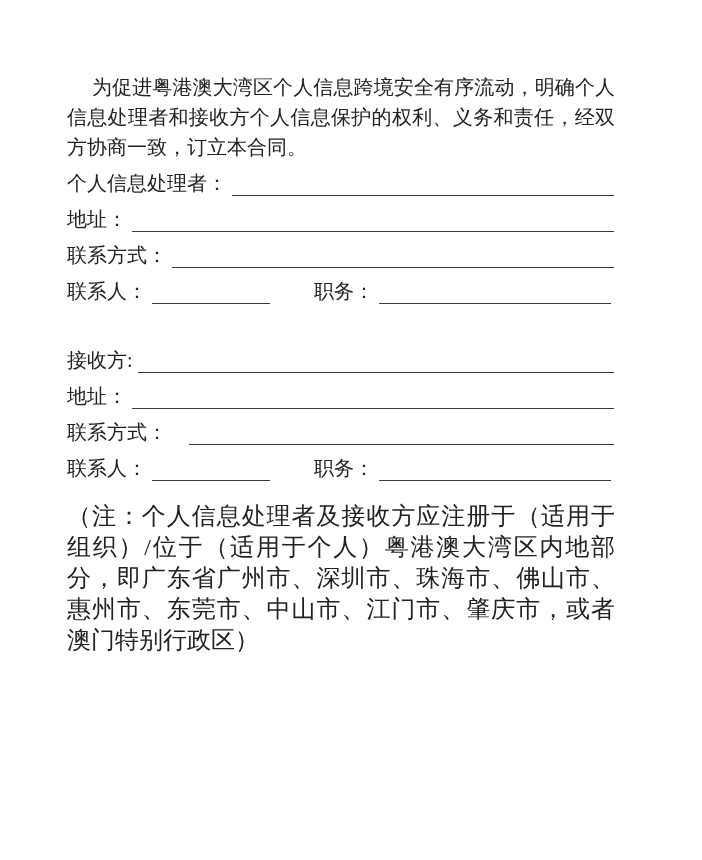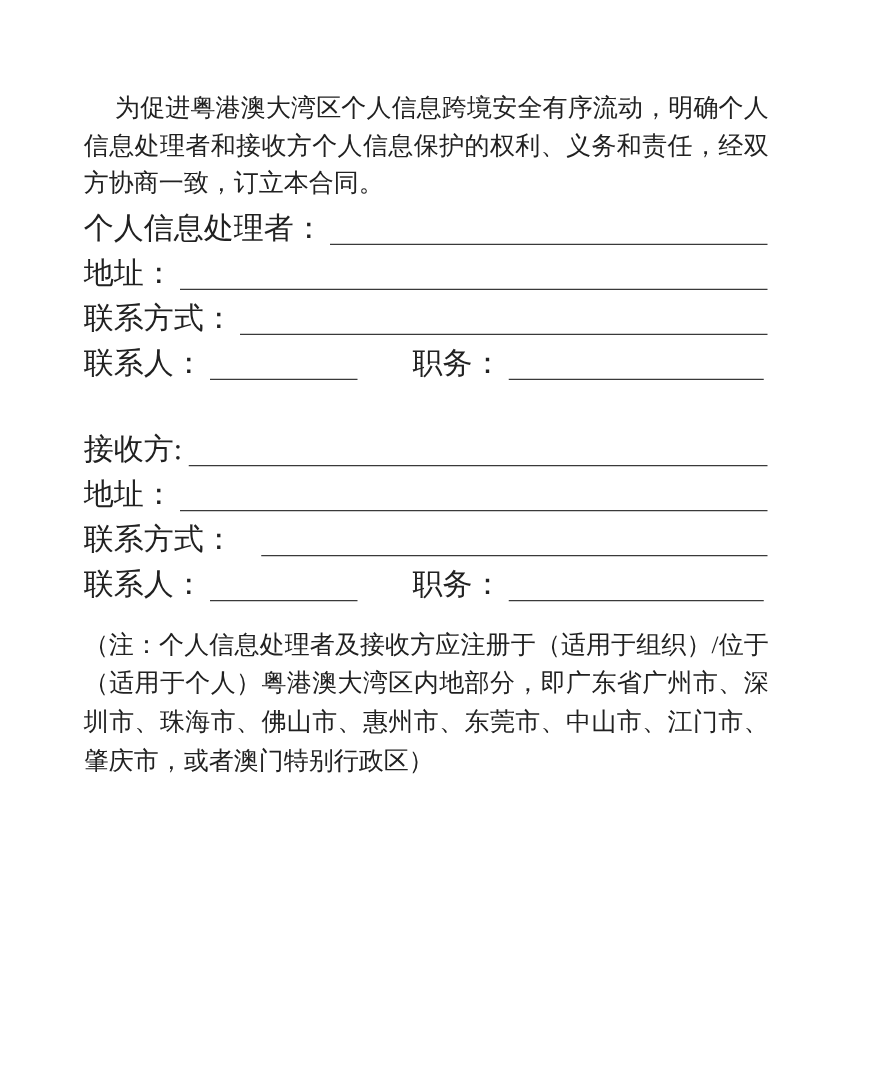--- a/index.html
+++ b/index.html
@@ -26,21 +26,21 @@
   .form-section {
     position: absolute;
     left: 67px;
     width: 547px;
   }
   .section-processor { top: 165px; }
   .section-recipient { top: 342px; }
   .form-row {
     display: flex;
     height: 36px;
-    font-size: 24px;
+    font-size: 20px;
   }
   .form-row .label {
     line-height: 36px;
     white-space: pre;
   }
   .fill {
     flex: 1 1 auto;
     margin-left: 5px;
     margin-bottom: 5px;
     border-bottom: 1px solid #3a3a3a;
@@ -51,21 +51,21 @@
   }
   .fill.fixed { flex: 0 0 118px; }
   .fill.gap-lg { margin-left: 22px; }
   .fill.end-short { margin-right: 3px; }
   .spacer { flex: 0 0 44px; }
   .note {
     position: absolute;
     left: 67px;
     top: 501px;
     width: 548px;
-    font-size: 20px;
+    font-size: 24px;
     line-height: 31px;
     text-align: justify;
   }
 </style>
 </head>
 <body>
 
 <div class="page">
 
   <p class="intro">为促进粤港澳大湾区个人信息跨境安全有序流动，明确个人信息处理者和接收方个人信息保护的权利、义务和责任，经双方协商一致，订立本合同。</p>

